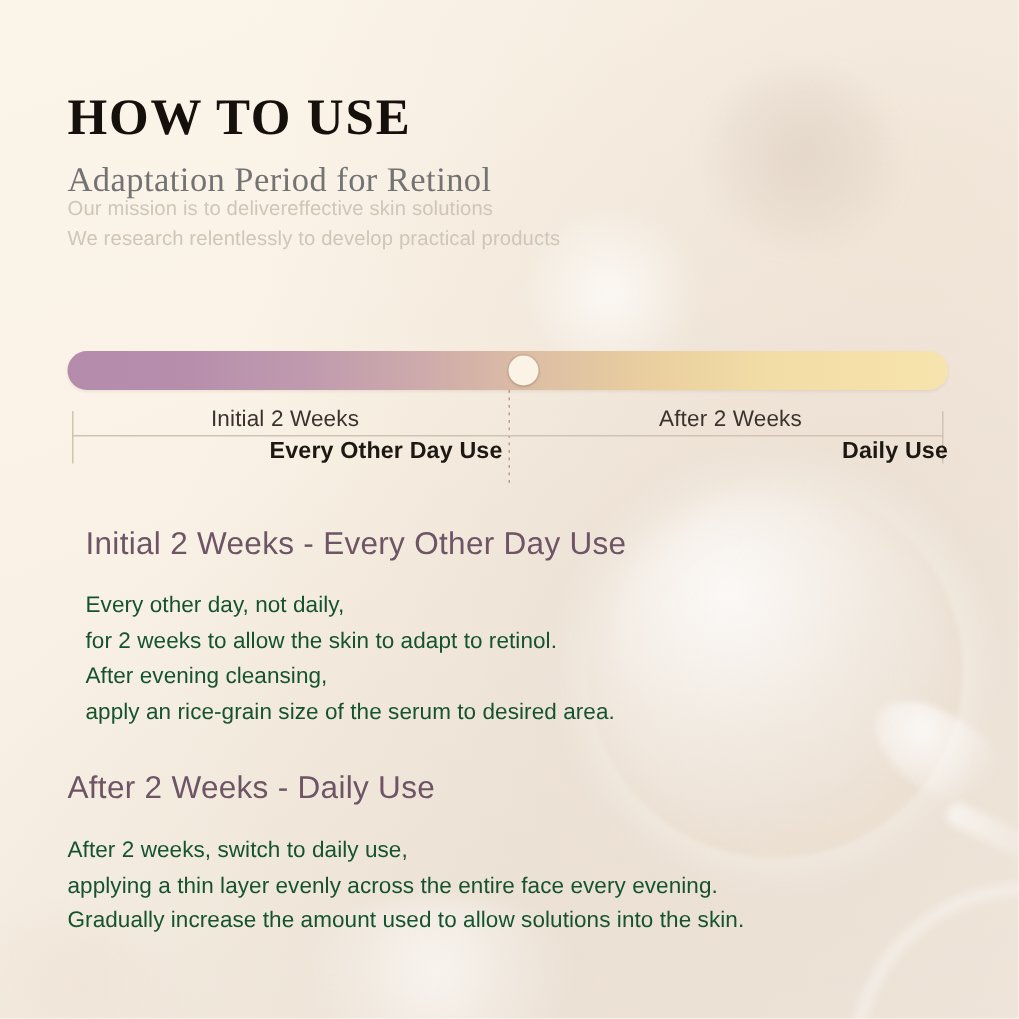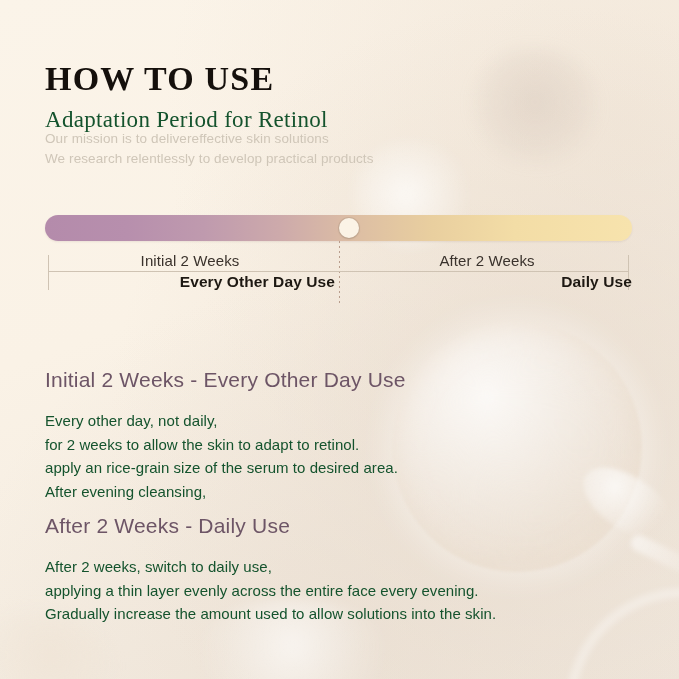--- a/index.html
+++ b/index.html
@@ -151,40 +151,40 @@
   }
 
   .subtitle {
     position: absolute;
     left: 45px;
     top: 107px;
     font-family: "Liberation Serif", serif;
     font-size: 23px;
     font-weight: 400;
     letter-spacing: 0.3px;
-    color: #14532d;
+    color: #737373;
     white-space: nowrap;
   }
 
   .mission {
     position: absolute;
     left: 45px;
     top: 129px;
     font-size: 13.5px;
     line-height: 20px;
     color: #cfc6b8;
     letter-spacing: 0.1px;
     white-space: nowrap;
   }
 
   
   .timeline {
     position: absolute;
     left: 45px;
-    top: 215px;
+    top: 234px;
     width: 587px;
   }
 
   .track {
     position: relative;
     width: 587px;
     height: 26px;
     border-radius: 13px;
     background: linear-gradient(90deg,
         #b48bab 0%,
@@ -256,21 +256,21 @@
   .seg-bottom {
     font-size: 15.5px;
     font-weight: 700;
     color: #1d1812;
     letter-spacing: 0.1px;
     text-align: right;
   }
 
   
   .section { position: absolute; left: 45px; }
-  .section.one { top: 368px; }
+  .section.one { top: 351px; margin-left: 12px; }
   .section.two { top: 514px; }
 
   .sec-heading {
     font-size: 21px;
     font-weight: 400;
     color: #6d5566;
     letter-spacing: 0.2px;
     white-space: nowrap;
   }
 
@@ -331,22 +331,22 @@
         <div class="seg-bottom">Daily Use</div>
       </div>
 
     </div>
 
     <div class="section one">
       <div class="sec-heading">Initial 2 Weeks - Every Other Day Use</div>
       <div class="sec-body">
         <div>Every other day, not daily,</div>
         <div>for 2 weeks to allow the skin to adapt to retinol.</div>
+        <div>After evening cleansing,</div>
         <div>apply an rice-grain size of the serum to desired area.</div>
-        <div>After evening cleansing,</div>
       </div>
     </div>
 
     <div class="section two">
       <div class="sec-heading">After 2 Weeks - Daily Use</div>
       <div class="sec-body">
         <div>After 2 weeks, switch to daily use,</div>
         <div>applying a thin layer evenly across the entire face every evening.</div>
         <div>Gradually increase the amount used to allow solutions into the skin.</div>
       </div>

